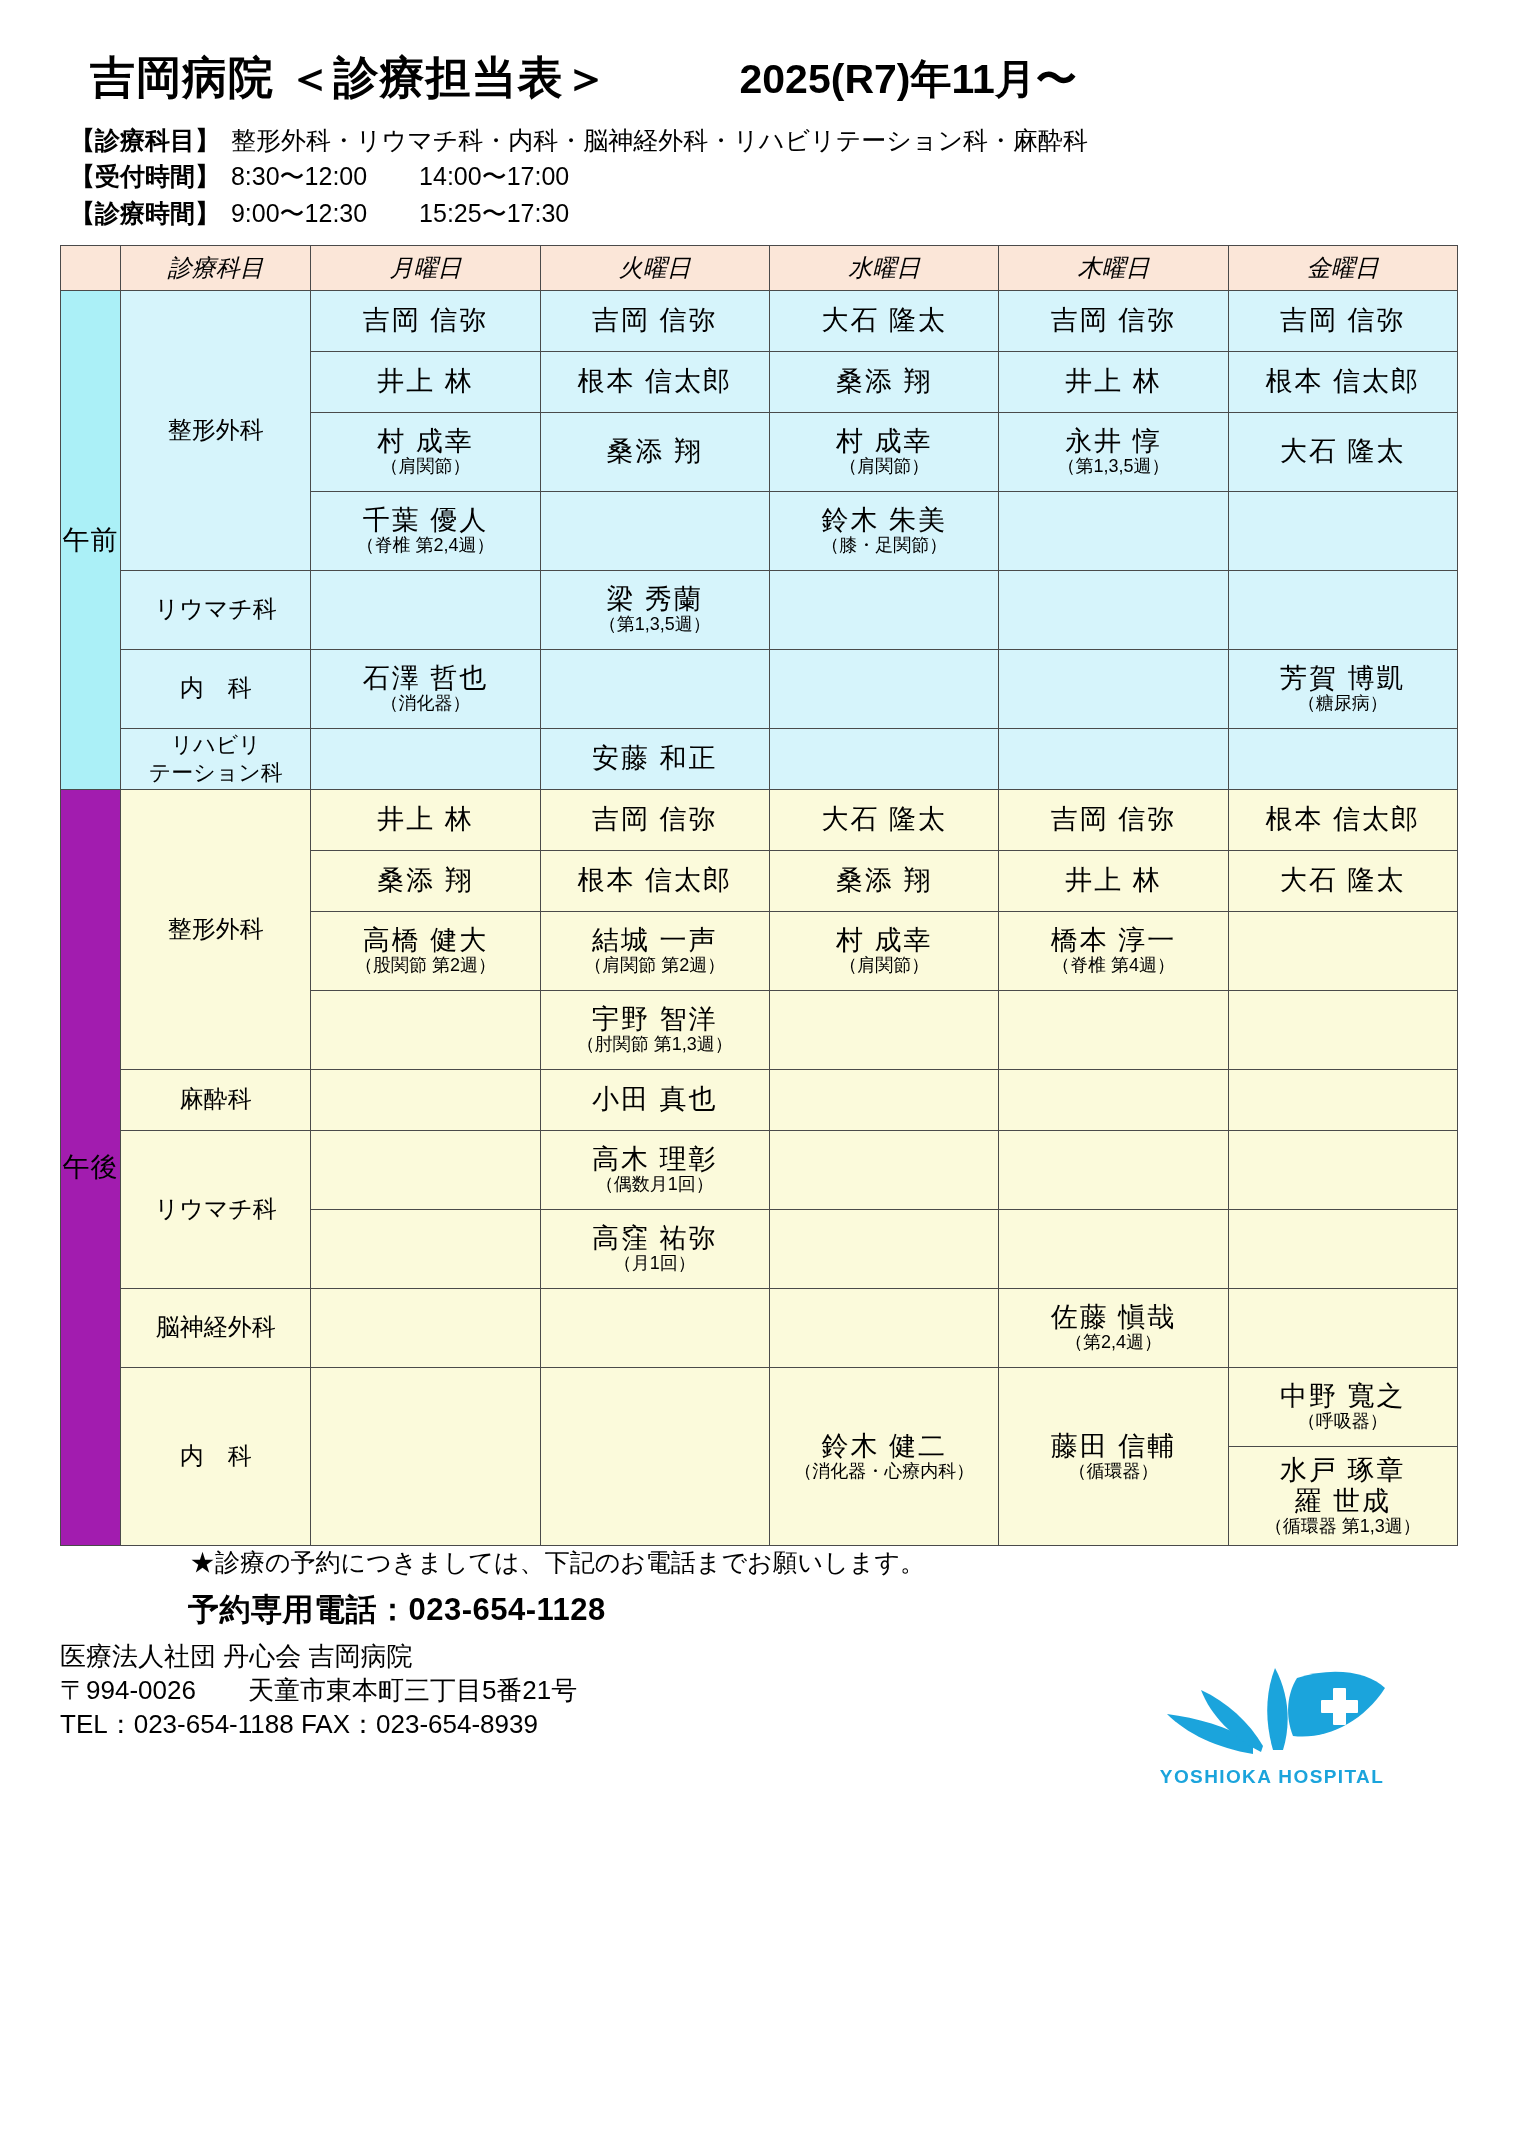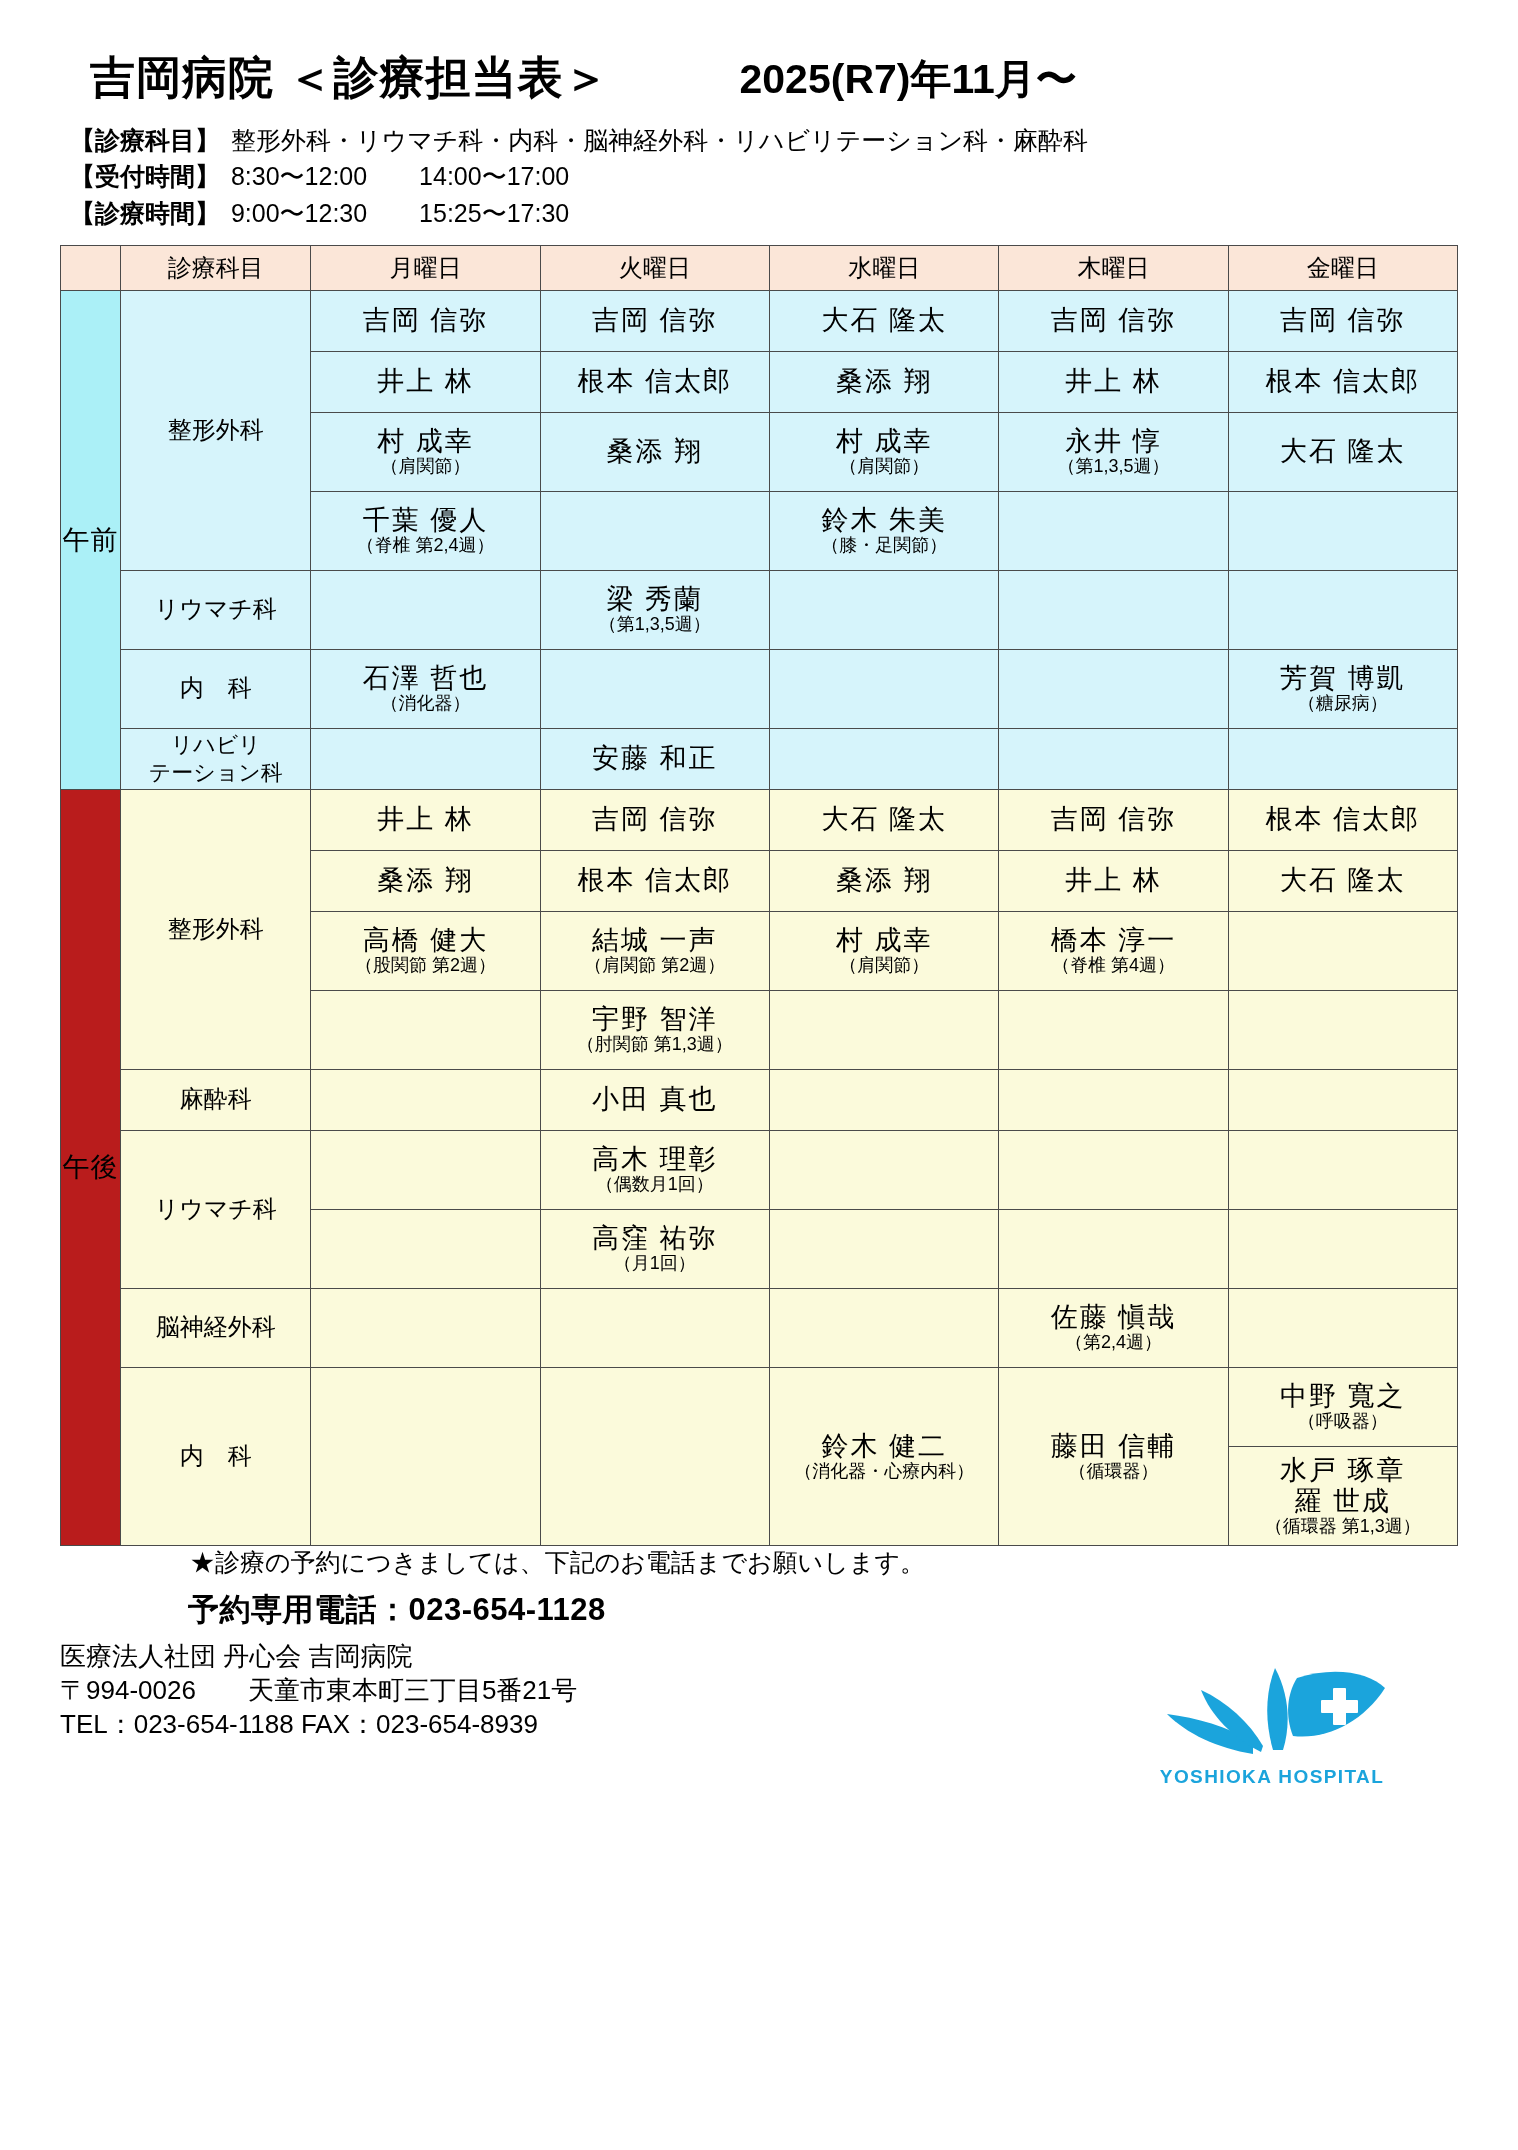--- a/index.html
+++ b/index.html
@@ -74,28 +74,29 @@
     font-weight: normal;
   }
   col.c-period { width: 60px; }
   col.c-dept   { width: 190px; }
   col.c-day    { width: 229px; }
 
   thead td {
     background: #fbe6d8;
     font-size: 24px;
     height: 44px;
+    font-style: italic;
   }
   .period-cell {
     font-size: 27px;
     line-height: 1.12;
     letter-spacing: 1px;
   }
   .period-am { background: #abf0f7; }
-  .period-pm { background: #b91c1c; }
+  .period-pm { background: #a21caf; }
 
   .dept-cell {
     font-size: 24px;
     line-height: 1.2;
   }
   .am .dept-cell, .am .doc-cell { background: #d6f4fb; }
   .pm .dept-cell, .pm .doc-cell { background: #fbfadb; }
 
   .doc-cell {
     font-size: 27px;

